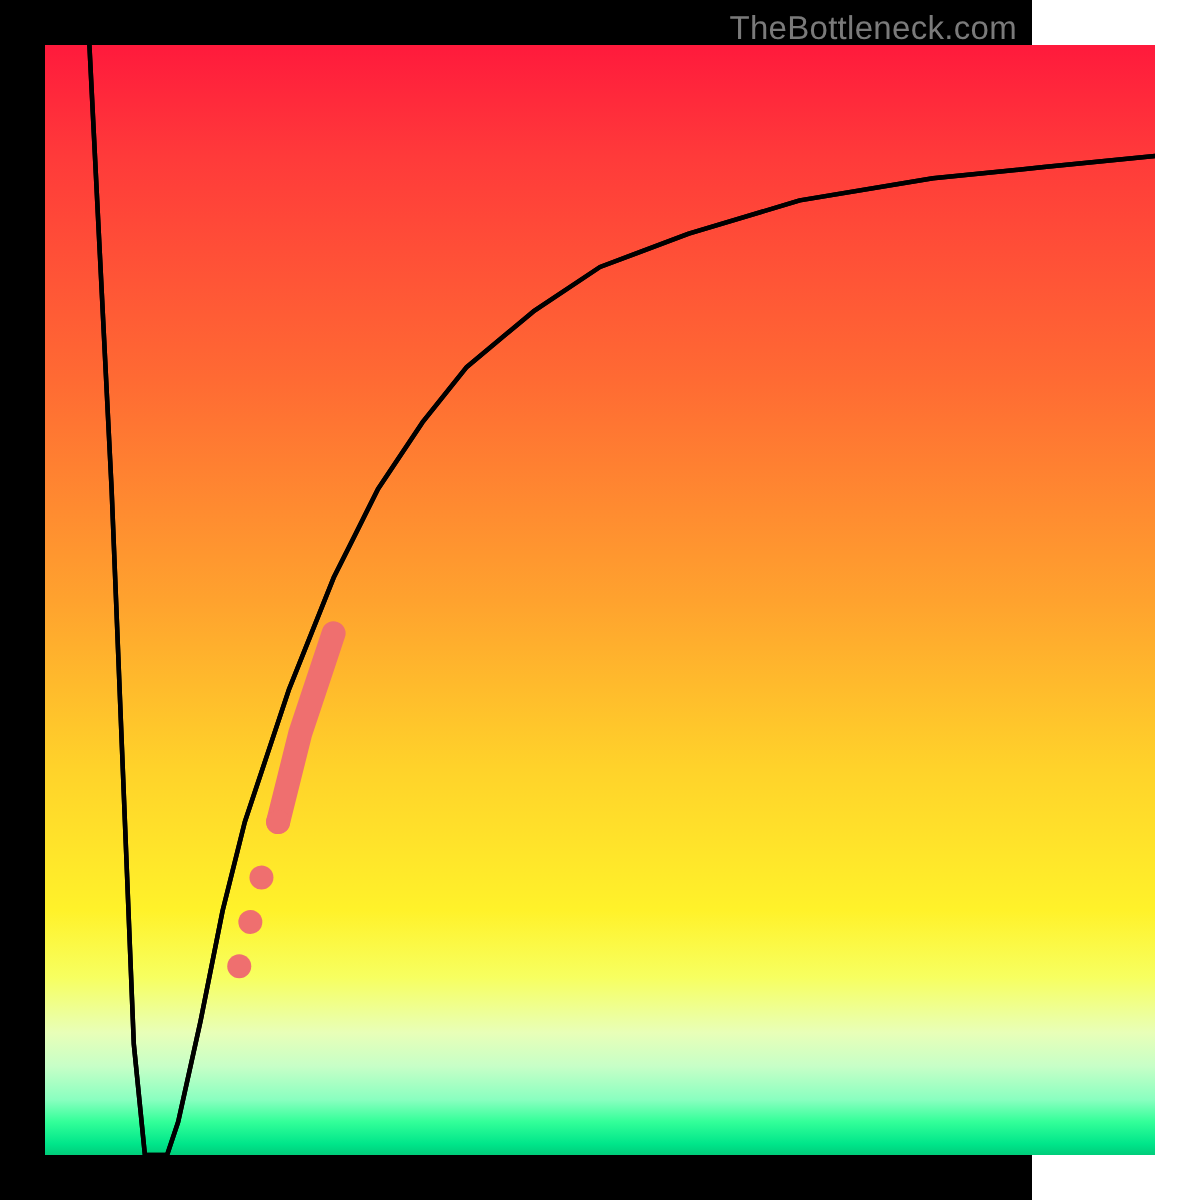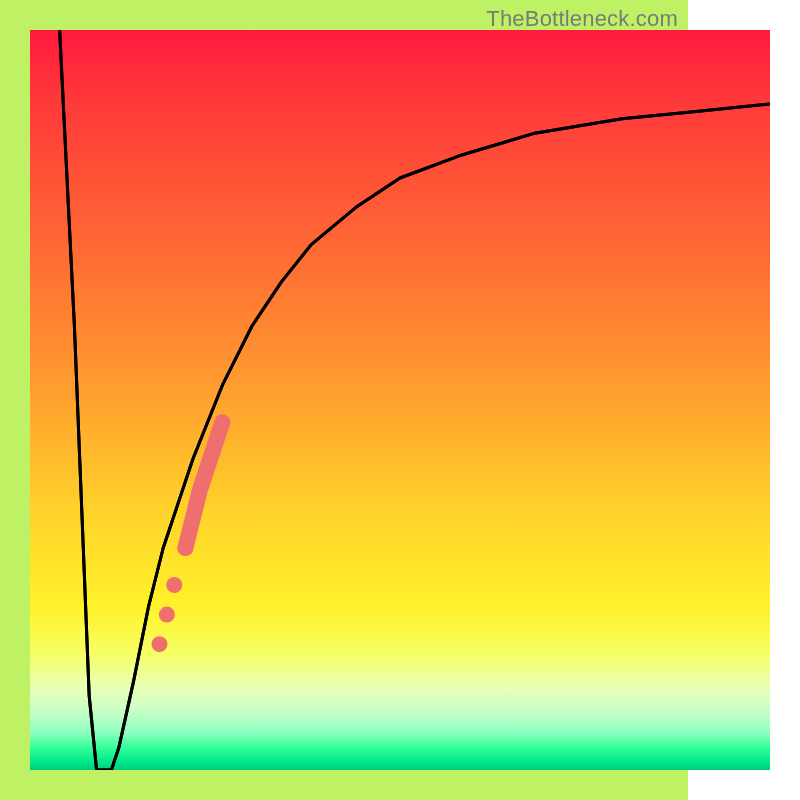--- a/index.html
+++ b/index.html
@@ -6,21 +6,21 @@
     margin: 0;
     padding: 0;
     width: 800px;
     height: 800px;
     overflow: hidden;
     font-family: Arial, Helvetica, sans-serif;
   }
   .frame {
     width: 688px;
     height: 800px;
-    background: #bef264;
+    background: #000000;
     position: relative;
     text-decoration: underline;
   }
   .plot-area {
     position: absolute;
     left: 30px;
     top: 30px;
     width: 740px;
     height: 740px;
   }

